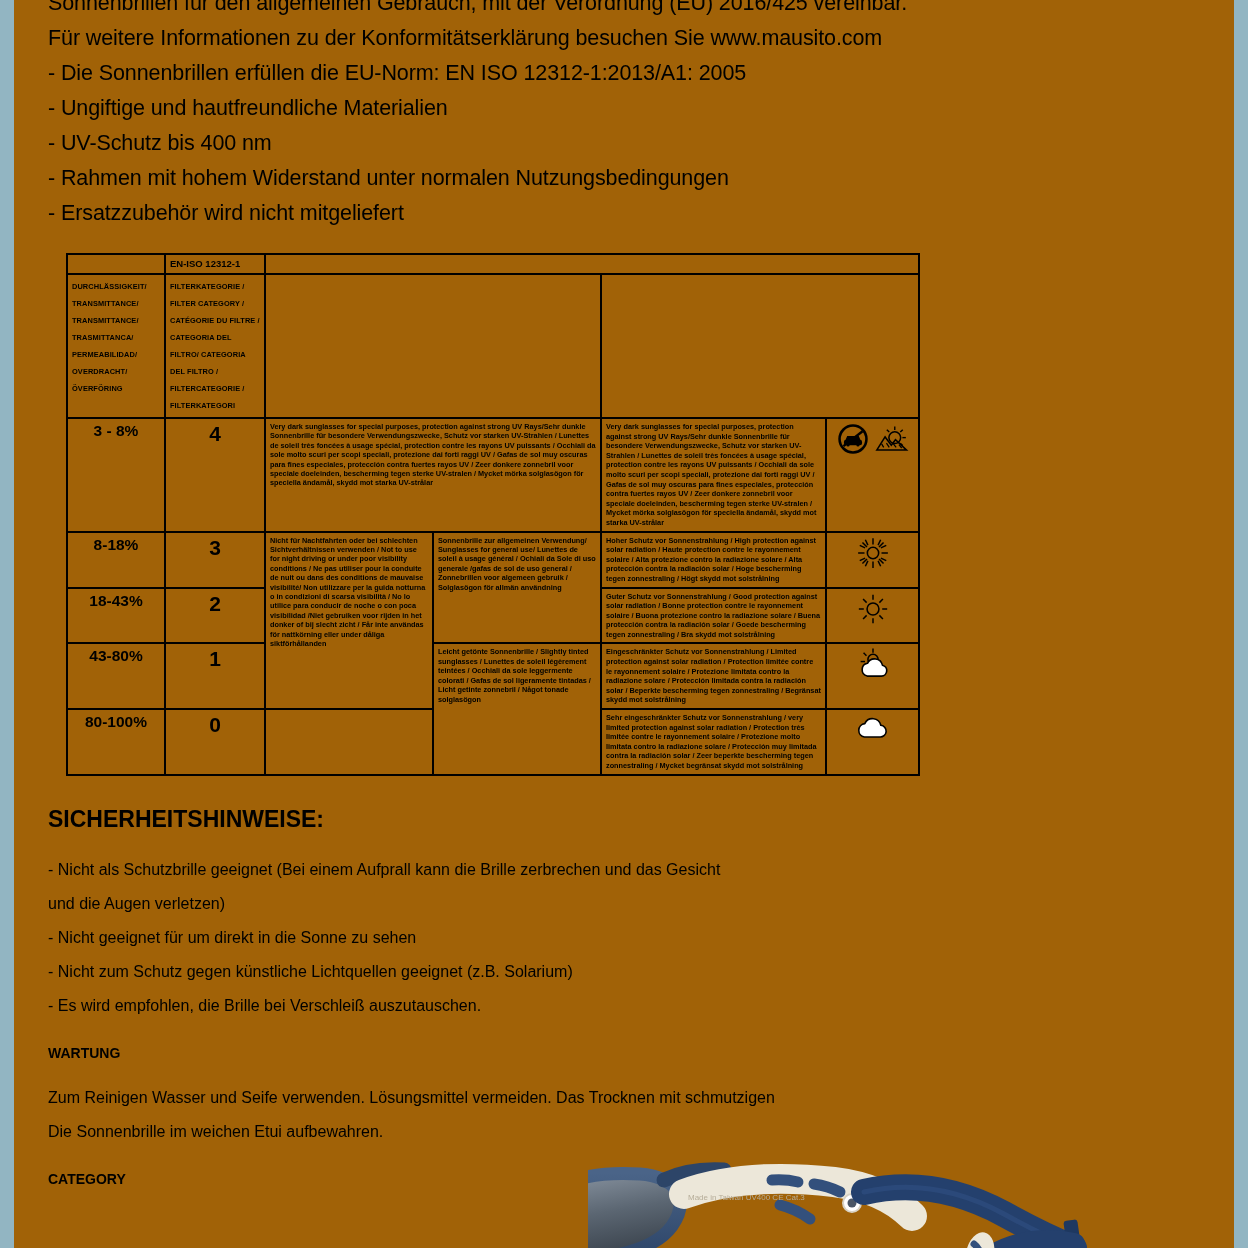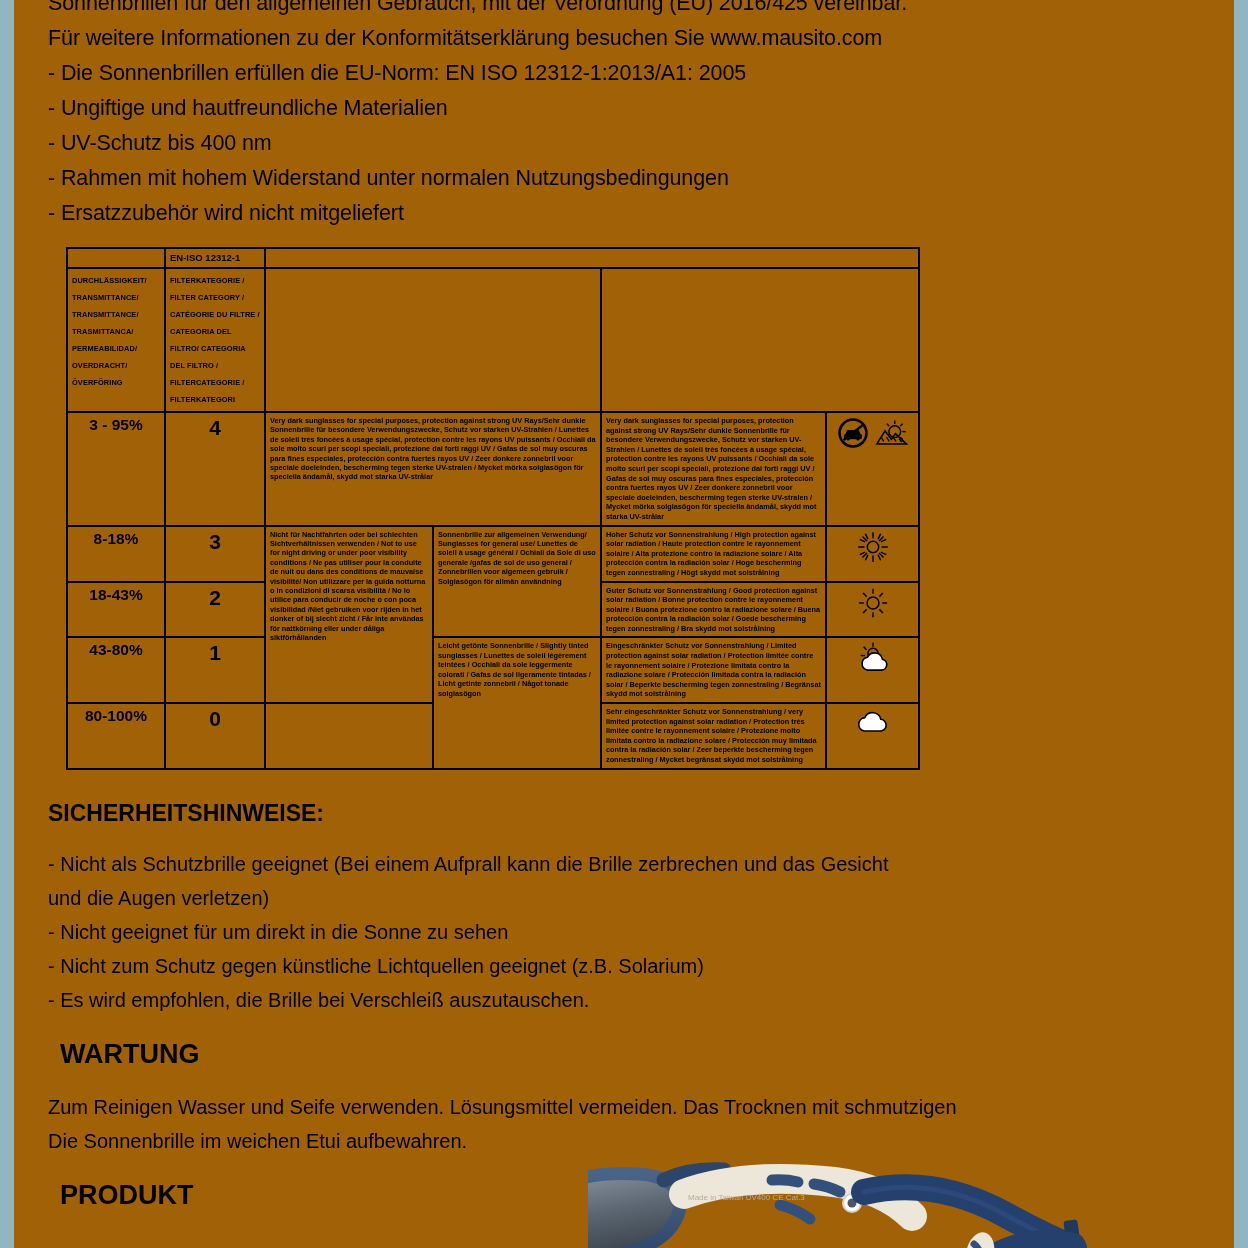--- a/index.html
+++ b/index.html
@@ -43,21 +43,21 @@
   
   .intro {
     font-size: 21.5px;
     line-height: 35px;
     letter-spacing: -0.1px;
   }
   .intro .line { white-space: nowrap; }
   .intro .dash { display: inline-block; }
 
   
-  .tbl-wrap { margin-top: 16px; margin-left: 18px; }
+  .tbl-wrap { margin-top: 22px; margin-left: 18px; }
   table.filter-table {
     border-collapse: collapse;
     table-layout: fixed;
     width: 852px;
     font-family: "Liberation Sans", sans-serif;
   }
   table.filter-table td {
     border: 2px solid #000;
     vertical-align: top;
     padding: 3px 4px;
@@ -115,29 +115,29 @@
   .icon-row { display: flex; justify-content: center; align-items: center; gap: 4px; }
 
   
   h2.sec {
     font-size: 23px;
     font-weight: bold;
     margin: 30px 0 0 0;
     letter-spacing: 0px;
   }
   .body-block {
-    font-size: 20px;
+    font-size: 16px;
     line-height: 34px;
     margin-top: 20px;
   }
   .body-block .line { white-space: nowrap; }
   h3.sub {
-    font-size: 27px;
-    font-weight: bold;
-    margin: 22px 0 0 12px;
+    font-size: 14px;
+    font-weight: bold;
+    margin: 22px 0 0 0;
   }
 
   
   .glasses {
     position: absolute;
     left: 560px;
     top: 1120px;
     width: 640px;
     height: 140px;
     pointer-events: none;
@@ -179,21 +179,21 @@
           </tr>
 
           <tr>
             <td class="hdr-small">DURCHLÄSSIGKEIT/ TRANSMITTANCE/ TRANSMITTANCE/ TRASMITTANCA/ PERMEABILIDAD/ OVERDRACHT/ ÖVERFÖRING</td>
             <td class="hdr-small">FILTERKATEGORIE / FILTER CATEGORY / CATÉGORIE DU FILTRE / CATEGORIA DEL FILTRO/ CATEGORIA DEL FILTRO / FILTERCATEGORIE / FILTERKATEGORI</td>
             <td colspan="2"></td>
             <td colspan="2"></td>
           </tr>
 
           <tr>
-            <td class="cell-pct">3 - 95%</td>
+            <td class="cell-pct">3 - 8%</td>
             <td class="cell-cat">4</td>
             <td class="cell-desc" colspan="2">Very dark sunglasses for special purposes, protection against strong UV Rays/Sehr dunkle Sonnenbrille für besondere Verwendungszwecke, Schutz vor starken UV-Strahlen / Lunettes de soleil très foncées à usage spécial, protection contre les rayons UV puissants /  Occhiali da sole molto scuri per scopi speciali, protezione dai forti raggi UV / Gafas de sol muy oscuras para fines especiales, protección contra fuertes rayos UV / Zeer donkere zonnebril voor speciale doeleinden, bescherming tegen sterke UV-stralen / Mycket mörka solglasögon för speciella ändamål, skydd mot starka UV-strålar</td>
             <td class="cell-desc-rg">Very dark sunglasses for special purposes, protection against strong UV Rays/Sehr dunkle Sonnenbrille für besondere Verwendungszwecke, Schutz vor starken UV-Strahlen / Lunettes de soleil très foncées à usage spécial, protection contre les rayons UV puissants /  Occhiali da sole molto scuri per scopi speciali, protezione dai forti raggi UV / Gafas de sol muy oscuras para fines especiales, protección contra fuertes rayos UV / Zeer donkere zonnebril voor speciale doeleinden, bescherming tegen sterke UV-stralen / Mycket mörka solglasögon för speciella ändamål, skydd mot starka UV-strålar</td>
             <td class="cell-icons">
               <div class="icon-row">
                 <span>
                   <svg width="34" height="34" viewBox="0 0 48 48" fill="none" stroke="#000" stroke-width="3.6">
                     <circle cx="24" cy="24" r="19"></circle>
                     <g stroke-width="2.6" fill="#000">
                       <path d="M14 27 l2.5-6 h15 L34 27 z" stroke="#000" stroke-width="2.2"></path>
@@ -326,21 +326,21 @@
         <div class="line"><span class="dash">-&nbsp;</span><span>Nicht zum Schutz gegen künstliche Lichtquellen geeignet (z.B. Solarium)</span></div>
         <div class="line"><span class="dash">-&nbsp;</span><span>Es wird empfohlen, die Brille bei Verschleiß auszutauschen.</span></div>
       </div>
 
       <h3 class="sub">WARTUNG</h3>
       <div class="body-block">
         <div class="line">Zum Reinigen Wasser und Seife verwenden. Lösungsmittel vermeiden. Das Trocknen mit schmutzigen</div>
         <div class="line">Die Sonnenbrille im weichen Etui aufbewahren.</div>
       </div>
 
-      <h3 class="sub">PRODUKT</h3>
+      <h3 class="sub">CATEGORY</h3>
 
     </div>
 
     <div class="glasses">
       <svg width="640" height="140" viewBox="0 0 640 140">
         <defs>
           <linearGradient id="lensgrad" x1="0" y1="0" x2="0.3" y2="1">
             <stop offset="0%" stop-color="#8e99a6"></stop>
             <stop offset="55%" stop-color="#5b6672"></stop>
             <stop offset="100%" stop-color="#3d4650"></stop>

